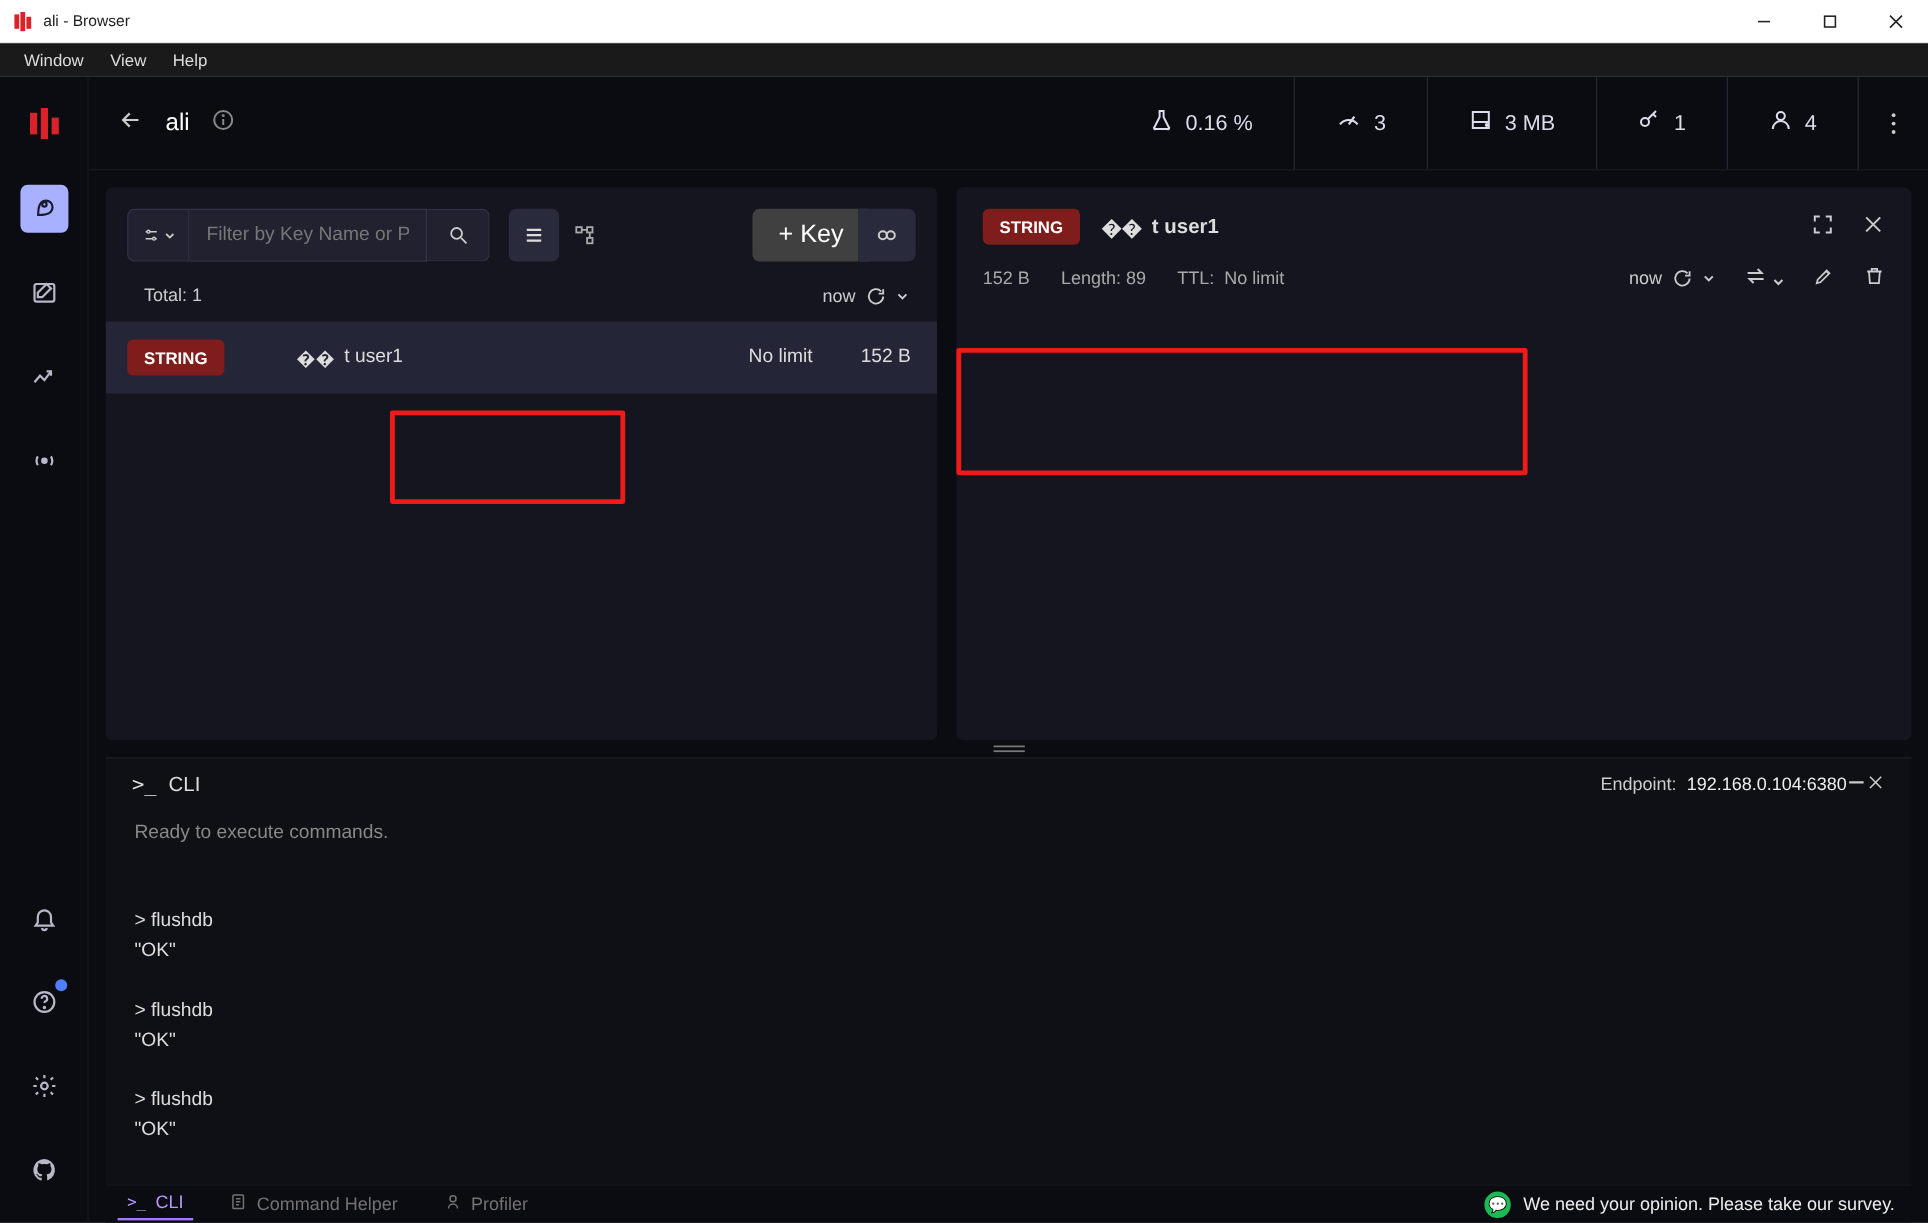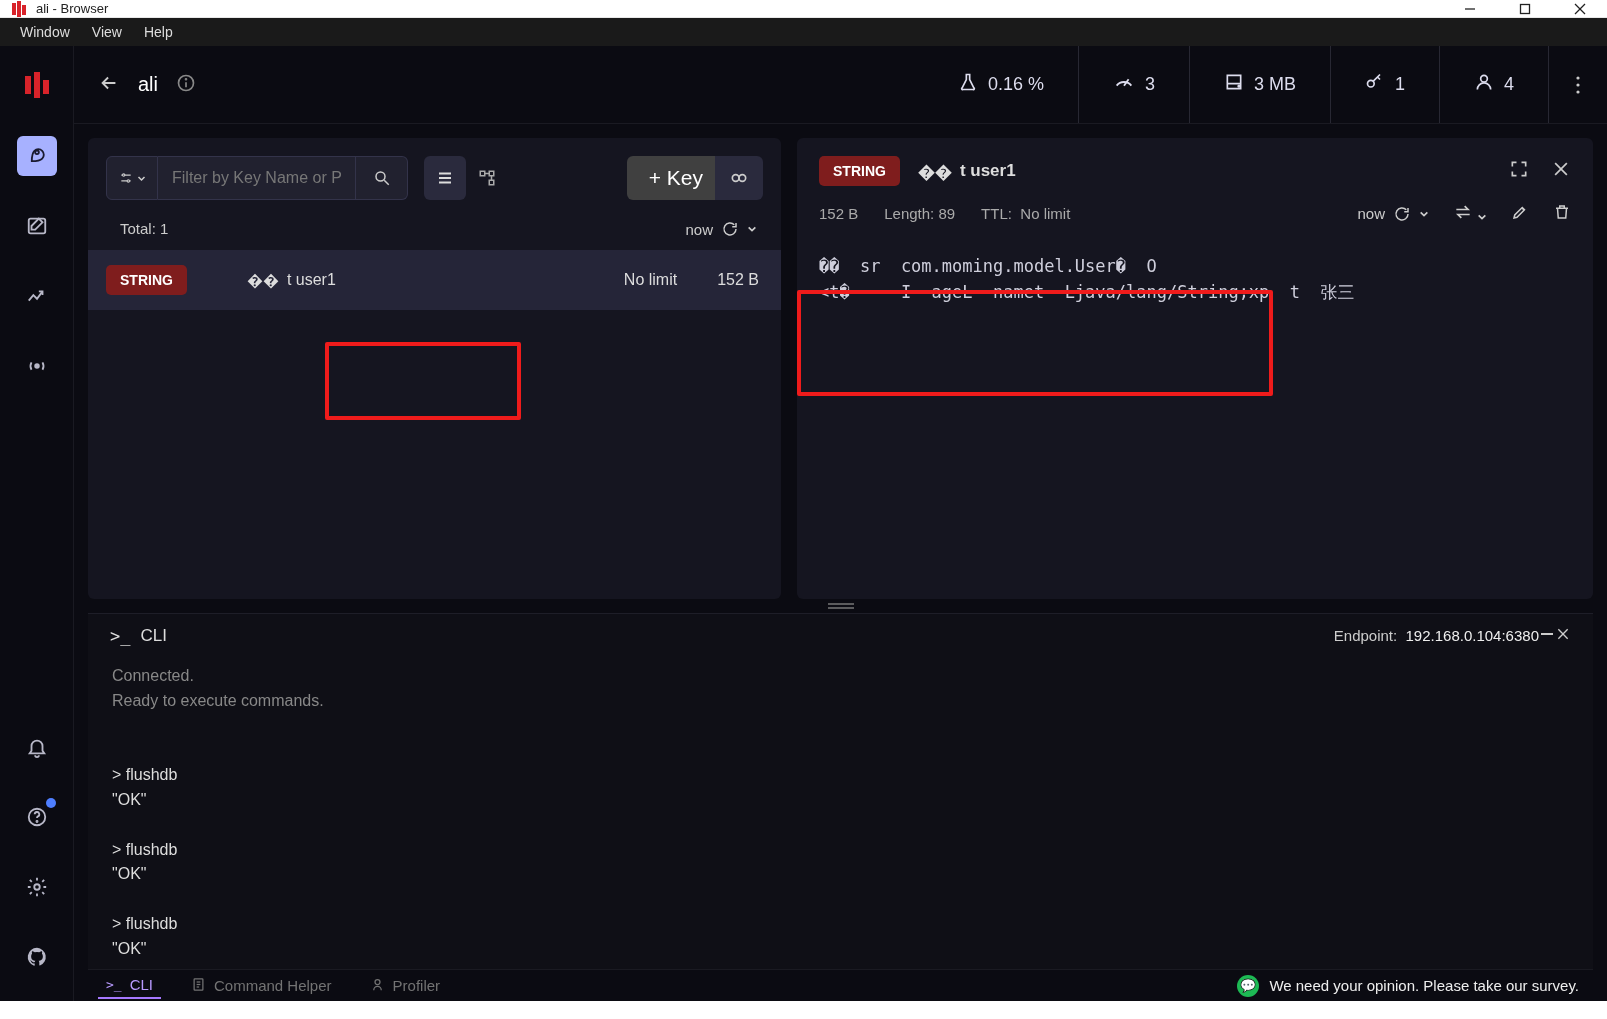--- a/index.html
+++ b/index.html
@@ -1,17 +1,17 @@
 <!DOCTYPE html>
 <html><head>
 <meta charset="utf-8">
 <style>
 * { margin: 0; padding: 0; box-sizing: border-box; font-family: -apple-system, BlinkMacSystemFont, 'Segoe UI', sans-serif; }
 body { background: #fff; width: 1607px; height: 1019px; overflow: hidden; }
-.titlebar { height: 18px; background: #fff; display: flex; align-items: center; justify-content: space-between; padding-left: 10px; border-bottom: 1px solid #e8e8e8; }
+.titlebar { height: 36px; background: #fff; display: flex; align-items: center; justify-content: space-between; padding-left: 10px; border-bottom: 1px solid #e8e8e8; }
 .titlebar-left { display: flex; align-items: center; gap: 8px; }
 .app-icon { width: 18px; height: 18px; }
 .titlebar-title { font-size: 13px; color: #222; }
 .titlebar-controls { display: flex; }
 .titlebar-btn { width: 55px; height: 36px; display: flex; align-items: center; justify-content: center; color: #222; }
 .menubar { height: 28px; background: #1a1a1a; display: flex; align-items: center; padding-left: 10px; gap: 2px; }
 .menubar-item { color: #ddd; font-size: 14px; padding: 4px 10px; cursor: pointer; }
 .main-container { display: flex; height: calc(100% - 64px); background: #0b0b12; }
 .sidebar { width: 74px; background: #0b0b12; display: flex; flex-direction: column; align-items: center; padding-top: 18px; gap: 30px; border-right: 1px solid #1a1a22; }
 .sidebar-top { display: flex; flex-direction: column; align-items: center; gap: 30px; flex: 1; }
@@ -358,22 +358,20 @@
                   <path d="M2 4 l4 4 4 -4"></path>
                 </svg></span>
             <span><svg width="18" height="18" viewBox="0 0 24 24" fill="none" stroke="currentColor" stroke-width="2">
                   <path d="M4 20 l4 -1 10 -10 -3 -3 -10 10 z M14 6 l3 3"></path>
                 </svg></span>
             <span><svg width="18" height="18" viewBox="0 0 24 24" fill="none" stroke="currentColor" stroke-width="2">
                   <path d="M4 7 h16 M9 7 V4 h6 v3 M6 7 l1 13 h10 l1 -13"></path>
                 </svg></span>
           </div>
         </div>
-        <div class="value-box">��  sr  com.moming.model.User�  O
-&lt;t�     I  ageL  namet  Ljava/lang/String;xp  t  张三</div>
       </div>
     </div>
 
     <div class="drag-handle">
       <svg width="26" height="6" viewBox="0 0 26 6" fill="none" stroke="#777" stroke-width="1.5">
           <line x1="0" y1="1" x2="26" y2="1"></line>
           <line x1="0" y1="5" x2="26" y2="5"></line>
         </svg>
     </div>
 
@@ -388,21 +386,20 @@
           <span><svg width="16" height="16">
                 <line x1="2" y1="8" x2="14" y2="8" stroke="currentColor" stroke-width="2"></line>
               </svg></span>
           <span><svg width="16" height="16" viewBox="0 0 24 24" fill="none" stroke="currentColor" stroke-width="2">
                 <line x1="5" y1="5" x2="19" y2="19"></line>
                 <line x1="19" y1="5" x2="5" y2="19"></line>
               </svg></span>
         </div>
       </div>
       <div class="cli-output" id="cli-output">
-          <div class="dim">Connected.</div>
           <div class="dim">Ready to execute commands.</div>
           <div>&nbsp;</div>
           <div>&nbsp;</div>
           <div>&gt; flushdb</div>
           <div>"OK"</div>
           <div>&nbsp;</div>
           <div>&gt; flushdb</div>
           <div>"OK"</div>
           <div>&nbsp;</div>
           <div>&gt; flushdb</div>

